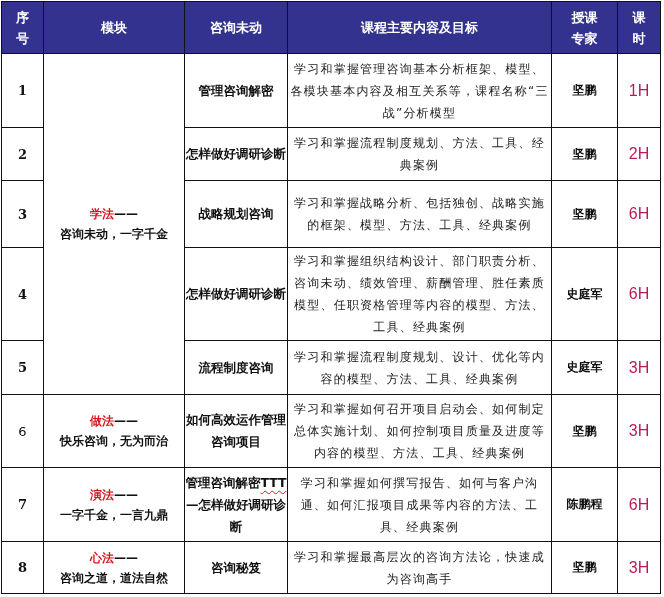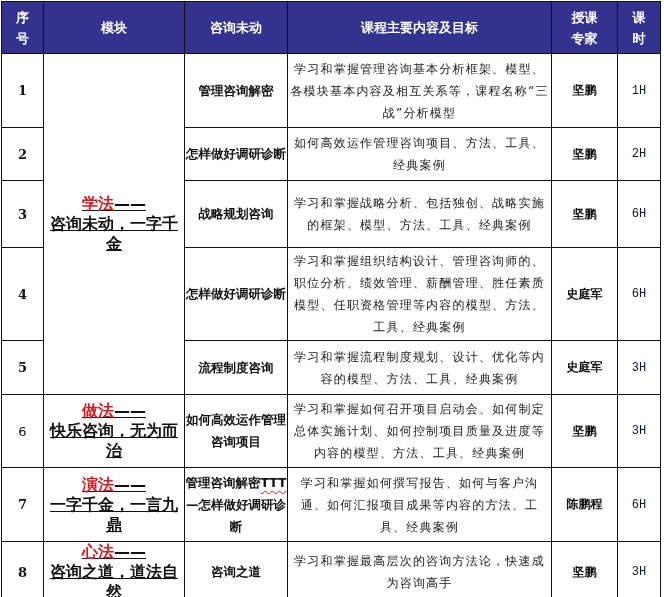--- a/index.html
+++ b/index.html
@@ -19,26 +19,26 @@
     th.hdr {
       background: #33338f;
       color: #ffffff;
       font-weight: bold;
       font-size: 13px;
       line-height: 21px;
       height: 51px;
     }
     td.num { font-size: 13px; font-weight: bold; color: #111; font-family: "DejaVu Serif", serif; }
     td.num.light { font-weight: normal; font-family: "DejaVu Sans", sans-serif; }
-    td.module { font-size: 16px; font-weight: bold; color: #111; line-height: 20px; text-decoration: underline; }
+    td.module { font-size: 12px; font-weight: bold; color: #111; line-height: 20px; }
     .module-key { color: #d71920; }
     td.course { text-align: left; padding-left: 7px; font-size: 12.5px; font-weight: bold; color: #111; line-height: 22px; }
     td.content { text-align: left; padding: 0 8px 0 10px; font-size: 12px; color: #222; line-height: 22px; letter-spacing: 1.2px; }
     td.expert { font-size: 12px; font-weight: bold; color: #111; margin-top: 28px; }
-    td.hours { font-size: 12px; color: #0f172a; font-family: Liberation Mono, monospace; }
+    td.hours { font-size: 16px; color: #be185d; font-family: Liberation Sans, sans-serif; }
     .squiggle { text-decoration: underline wavy #d71920; text-decoration-thickness: 1px; text-underline-offset: 3px; text-align: center; }
   </style>
 </head>
 <body>
 
 <table class="curriculum">
   <colgroup>
     <col style="width:42px">
     <col style="width:141px">
     <col style="width:103px">
@@ -75,37 +75,37 @@
       </td>
       <td class="course">管理咨询解密</td>
       <td class="content">学习和掌握管理咨询基本分析框架、模型、各模块基本内容及相互关系等，课程名称“三战”分析模型</td>
       <td class="expert">坚鹏</td>
       <td class="hours">1H</td>
     </tr>
 
     <tr style="height:53px">
       <td class="num">2</td>
       <td class="course">怎样做好调研诊断</td>
-      <td class="content">如何高效运作管理咨询项目、方法、工具、经典案例</td>
+      <td class="content">学习和掌握流程制度规划、方法、工具、经典案例</td>
       <td class="expert">坚鹏</td>
       <td class="hours">2H</td>
     </tr>
 
     <tr style="height:67px">
       <td class="num">3</td>
       <td class="course">战略规划咨询</td>
       <td class="content">学习和掌握战略分析、包括独创、战略实施的框架、模型、方法、工具、经典案例</td>
       <td class="expert">坚鹏</td>
       <td class="hours">6H</td>
     </tr>
 
     <tr style="height:93px">
       <td class="num">4</td>
       <td class="course">怎样做好调研诊断</td>
-      <td class="content">学习和掌握组织结构设计、管理咨询师的、职位分析、绩效管理、薪酬管理、胜任素质模型、任职资格管理等内容的模型、方法、工具、经典案例</td>
+      <td class="content">学习和掌握组织结构设计、部门职责分析、咨询未动、绩效管理、薪酬管理、胜任素质模型、任职资格管理等内容的模型、方法、工具、经典案例</td>
       <td class="expert">史庭军</td>
       <td class="hours">6H</td>
     </tr>
 
     <tr style="height:54px">
       <td class="num">5</td>
       <td class="course">流程制度咨询</td>
       <td class="content">学习和掌握流程制度规划、设计、优化等内容的模型、方法、工具、经典案例</td>
       <td class="expert">史庭军</td>
       <td class="hours">3H</td>
@@ -134,19 +134,19 @@
       <td class="expert">陈鹏程</td>
       <td class="hours">6H</td>
     </tr>
 
     <tr style="height:52px">
       <td class="num">8</td>
       <td class="module">
         <div><span class="module-key">心法</span><span>——</span></div>
         <div>咨询之道，道法自然</div>
       </td>
-      <td class="course">咨询之道</td>
+      <td class="course">咨询秘笈</td>
       <td class="content">学习和掌握最高层次的咨询方法论，快速成为咨询高手</td>
       <td class="expert">坚鹏</td>
       <td class="hours">3H</td>
     </tr>
   </tbody>
 </table>
 
 </body></html>

